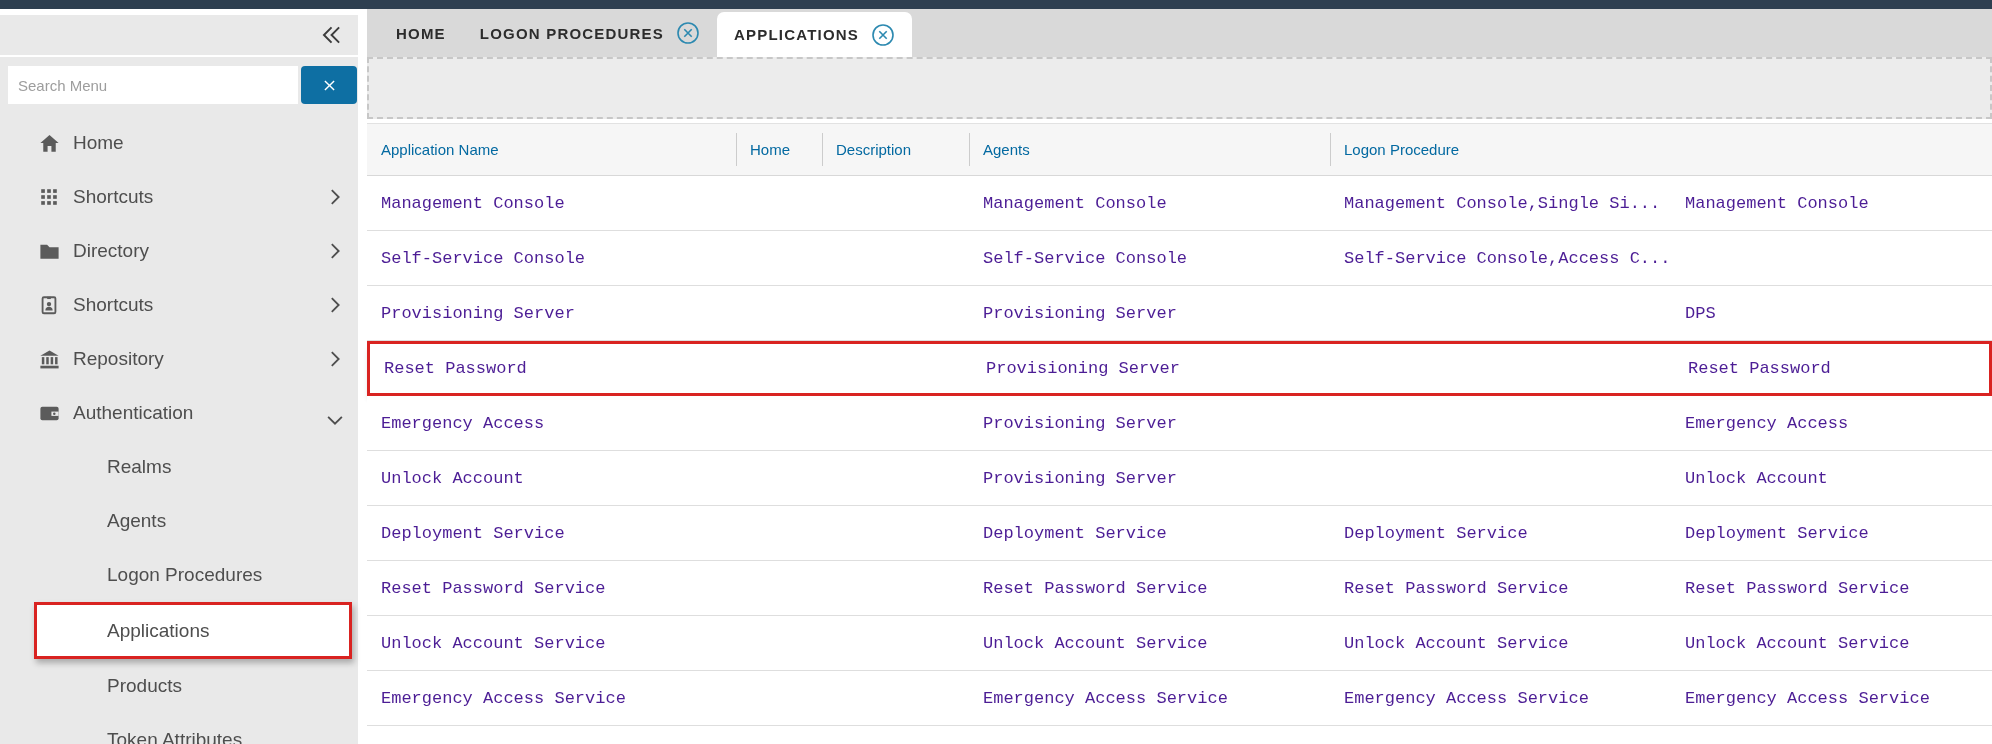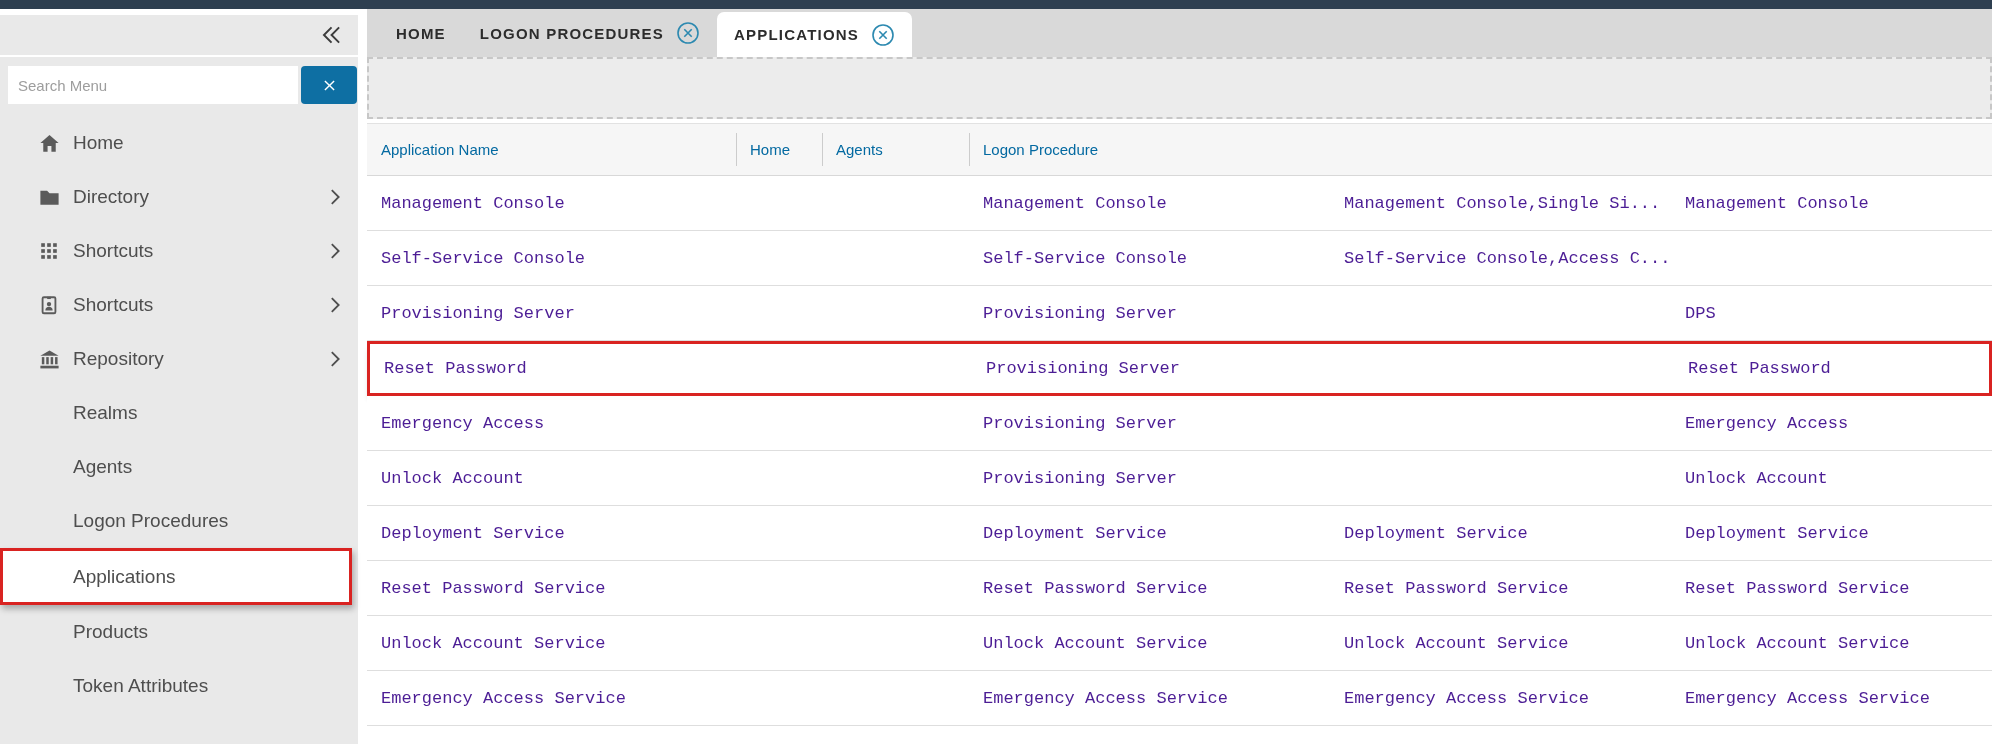--- a/index.html
+++ b/index.html
@@ -18,21 +18,21 @@
   
   .sidebar{position:absolute;top:15px;left:0;width:358px;height:735px;background:var(--sidebar-bg);}
   .sidebar-header{height:42px;border-bottom:2px solid #fff;display:flex;justify-content:flex-end;align-items:center;padding-right:14px;color:#3c3c3c;}
   .collapse-btn{display:flex;cursor:pointer;}
   .search-row{display:flex;align-items:center;padding:9px 0 12px 8px;}
   .search-input{width:290px;height:38px;border:0;outline:none;background:#fff;padding:0 10px;font-size:15px;color:#444;font-family:"Liberation Sans",sans-serif;}
   .search-input::placeholder{color:#9d9d9d;}
   .search-clear-btn{width:56px;height:38px;margin-left:3px;background:var(--accent-blue);border:0;border-radius:4px;display:flex;align-items:center;justify-content:center;cursor:pointer;padding:0;}
   .side-nav{padding-top:0;}
   .side-item,.side-subitem{height:54px;display:flex;align-items:center;padding:0 12px 0 38px;color:#4e4e4e;font-size:19px;}
-  .side-subitem{padding-left:73px;}
+  .side-subitem{padding-left:73px;margin-left:34px;}
   .side-item .icon{width:24px;height:24px;margin-right:11px;color:#5b5b5b;flex:none;display:flex;align-items:center;}
   .side-item .label,.side-subitem .label{flex:1;}
   .chevron{color:#4e4e4e;display:flex;margin-left:auto;}
   .chevron.down{margin-top:14px;}
   .side-subitem.selected{height:57px;background:#fff;border:3px solid var(--red);margin-right:6px;padding-left:70px;box-shadow:2px 4px 6px rgba(0,0,0,.27);}
   
   .content{position:absolute;top:9px;left:367px;width:1625px;height:735px;}
   .tabbar{height:48px;background:var(--tabbar-bg);display:flex;align-items:stretch;padding-left:12px;}
   .tab{display:flex;align-items:center;gap:12px;padding:0 17px;font-size:15px;font-weight:600;letter-spacing:1.2px;color:#2c2c2c;cursor:pointer;white-space:nowrap;}
   .tab.active{background:#fff;border-radius:7px 7px 0 0;margin-top:3px;}
@@ -73,33 +73,20 @@
       <div class="side-item">
         <span class="icon">
           <svg width="23" height="23" viewBox="0 0 24 24">
             <path d="M12 3 L2.5 11.5 H5.5 V20.5 H10 V14.5 H14 V20.5 H18.5 V11.5 H21.5 Z" fill="currentColor"></path>
           </svg>
         </span>
         <span class="label">Home</span>
       </div>
       <div class="side-item">
         <span class="icon">
-          <svg width="23" height="23" viewBox="0 0 24 24">
-            <path d="M2.5 5 h7 l2.5 2.5 h9.5 v12 h-19 Z" fill="currentColor"></path>
-          </svg>
-        </span>
-        <span class="label">Directory</span>
-        <span class="chevron">
-          <svg width="22" height="22" viewBox="0 0 24 24">
-            <path d="M8.5 4.5 L16 12 L8.5 19.5" fill="none" stroke="currentColor" stroke-width="2"></path>
-          </svg>
-        </span>
-      </div>
-      <div class="side-item">
-        <span class="icon">
           <svg width="22" height="22" viewBox="0 0 24 24" fill="currentColor">
             <rect x="3.5" y="3.5" width="4" height="4"></rect>
             <rect x="10" y="3.5" width="4" height="4"></rect>
             <rect x="16.5" y="3.5" width="4" height="4"></rect>
             <rect x="3.5" y="10" width="4" height="4"></rect>
             <rect x="10" y="10" width="4" height="4"></rect>
             <rect x="16.5" y="10" width="4" height="4"></rect>
             <rect x="3.5" y="16.5" width="4" height="4"></rect>
             <rect x="10" y="16.5" width="4" height="4"></rect>
             <rect x="16.5" y="16.5" width="4" height="4"></rect>
@@ -107,20 +94,33 @@
         </span>
         <span class="label">Shortcuts</span>
         <span class="chevron">
           <svg width="22" height="22" viewBox="0 0 24 24">
             <path d="M8.5 4.5 L16 12 L8.5 19.5" fill="none" stroke="currentColor" stroke-width="2"></path>
           </svg>
         </span>
       </div>
       <div class="side-item">
         <span class="icon">
+          <svg width="23" height="23" viewBox="0 0 24 24">
+            <path d="M2.5 5 h7 l2.5 2.5 h9.5 v12 h-19 Z" fill="currentColor"></path>
+          </svg>
+        </span>
+        <span class="label">Directory</span>
+        <span class="chevron">
+          <svg width="22" height="22" viewBox="0 0 24 24">
+            <path d="M8.5 4.5 L16 12 L8.5 19.5" fill="none" stroke="currentColor" stroke-width="2"></path>
+          </svg>
+        </span>
+      </div>
+      <div class="side-item">
+        <span class="icon">
           <svg width="22" height="22" viewBox="0 0 24 24">
             <rect x="5" y="3.5" width="14" height="17.5" rx="1.5" fill="none" stroke="currentColor" stroke-width="2"></rect>
             <rect x="10" y="3" width="4" height="2.5" fill="currentColor"></rect>
             <circle cx="12" cy="11" r="2.4" fill="currentColor"></circle>
             <path d="M8 18 c0-2.6 1.8-4 4-4 s4 1.4 4 4 Z" fill="currentColor"></path>
           </svg>
         </span>
         <span class="label">Shortcuts</span>
         <span class="chevron">
           <svg width="22" height="22" viewBox="0 0 24 24">
@@ -139,20 +139,35 @@
             <rect x="2.5" y="18.5" width="19" height="2.8"></rect>
           </svg>
         </span>
         <span class="label">Repository</span>
         <span class="chevron">
           <svg width="22" height="22" viewBox="0 0 24 24">
             <path d="M8.5 4.5 L16 12 L8.5 19.5" fill="none" stroke="currentColor" stroke-width="2"></path>
           </svg>
         </span>
       </div>
+      <div class="side-item">
+        <span class="icon">
+          <svg width="23" height="23" viewBox="0 0 24 24">
+            <rect x="2.5" y="5" width="19" height="14" rx="2" fill="currentColor"></rect>
+            <rect x="14" y="10" width="7.5" height="4.5" fill="#e9e9e9"></rect>
+            <circle cx="17" cy="12.2" r="1.3" fill="currentColor"></circle>
+          </svg>
+        </span>
+        <span class="label">Authentication</span>
+        <span class="chevron down">
+          <svg width="22" height="22" viewBox="0 0 24 24">
+            <path d="M4.5 8.5 L12 16 L19.5 8.5" fill="none" stroke="currentColor" stroke-width="2"></path>
+          </svg>
+        </span>
+      </div>
       <div class="side-subitem">
         <span class="label">Realms</span>
       </div>
       <div class="side-subitem">
         <span class="label">Agents</span>
       </div>
       <div class="side-subitem">
         <span class="label">Logon Procedures</span>
       </div>
       <div class="side-subitem selected">
@@ -194,20 +209,23 @@
   <div class="strip"></div>
   <div class="table">
     <div class="table-head">
         <div class="th">
           <span>Application Name</span>
         </div>
         <div class="th">
           <span>Home</span>
         </div>
         <div class="th">
+          <span>Description</span>
+        </div>
+        <div class="th">
           <span>Agents</span>
         </div>
         <div class="th">
           <span>Logon Procedure</span>
         </div>
       </div>
     <div class="tbody">
         <div class="tr">
           <div class="td">Management Console</div>
           <div class="td"></div>

